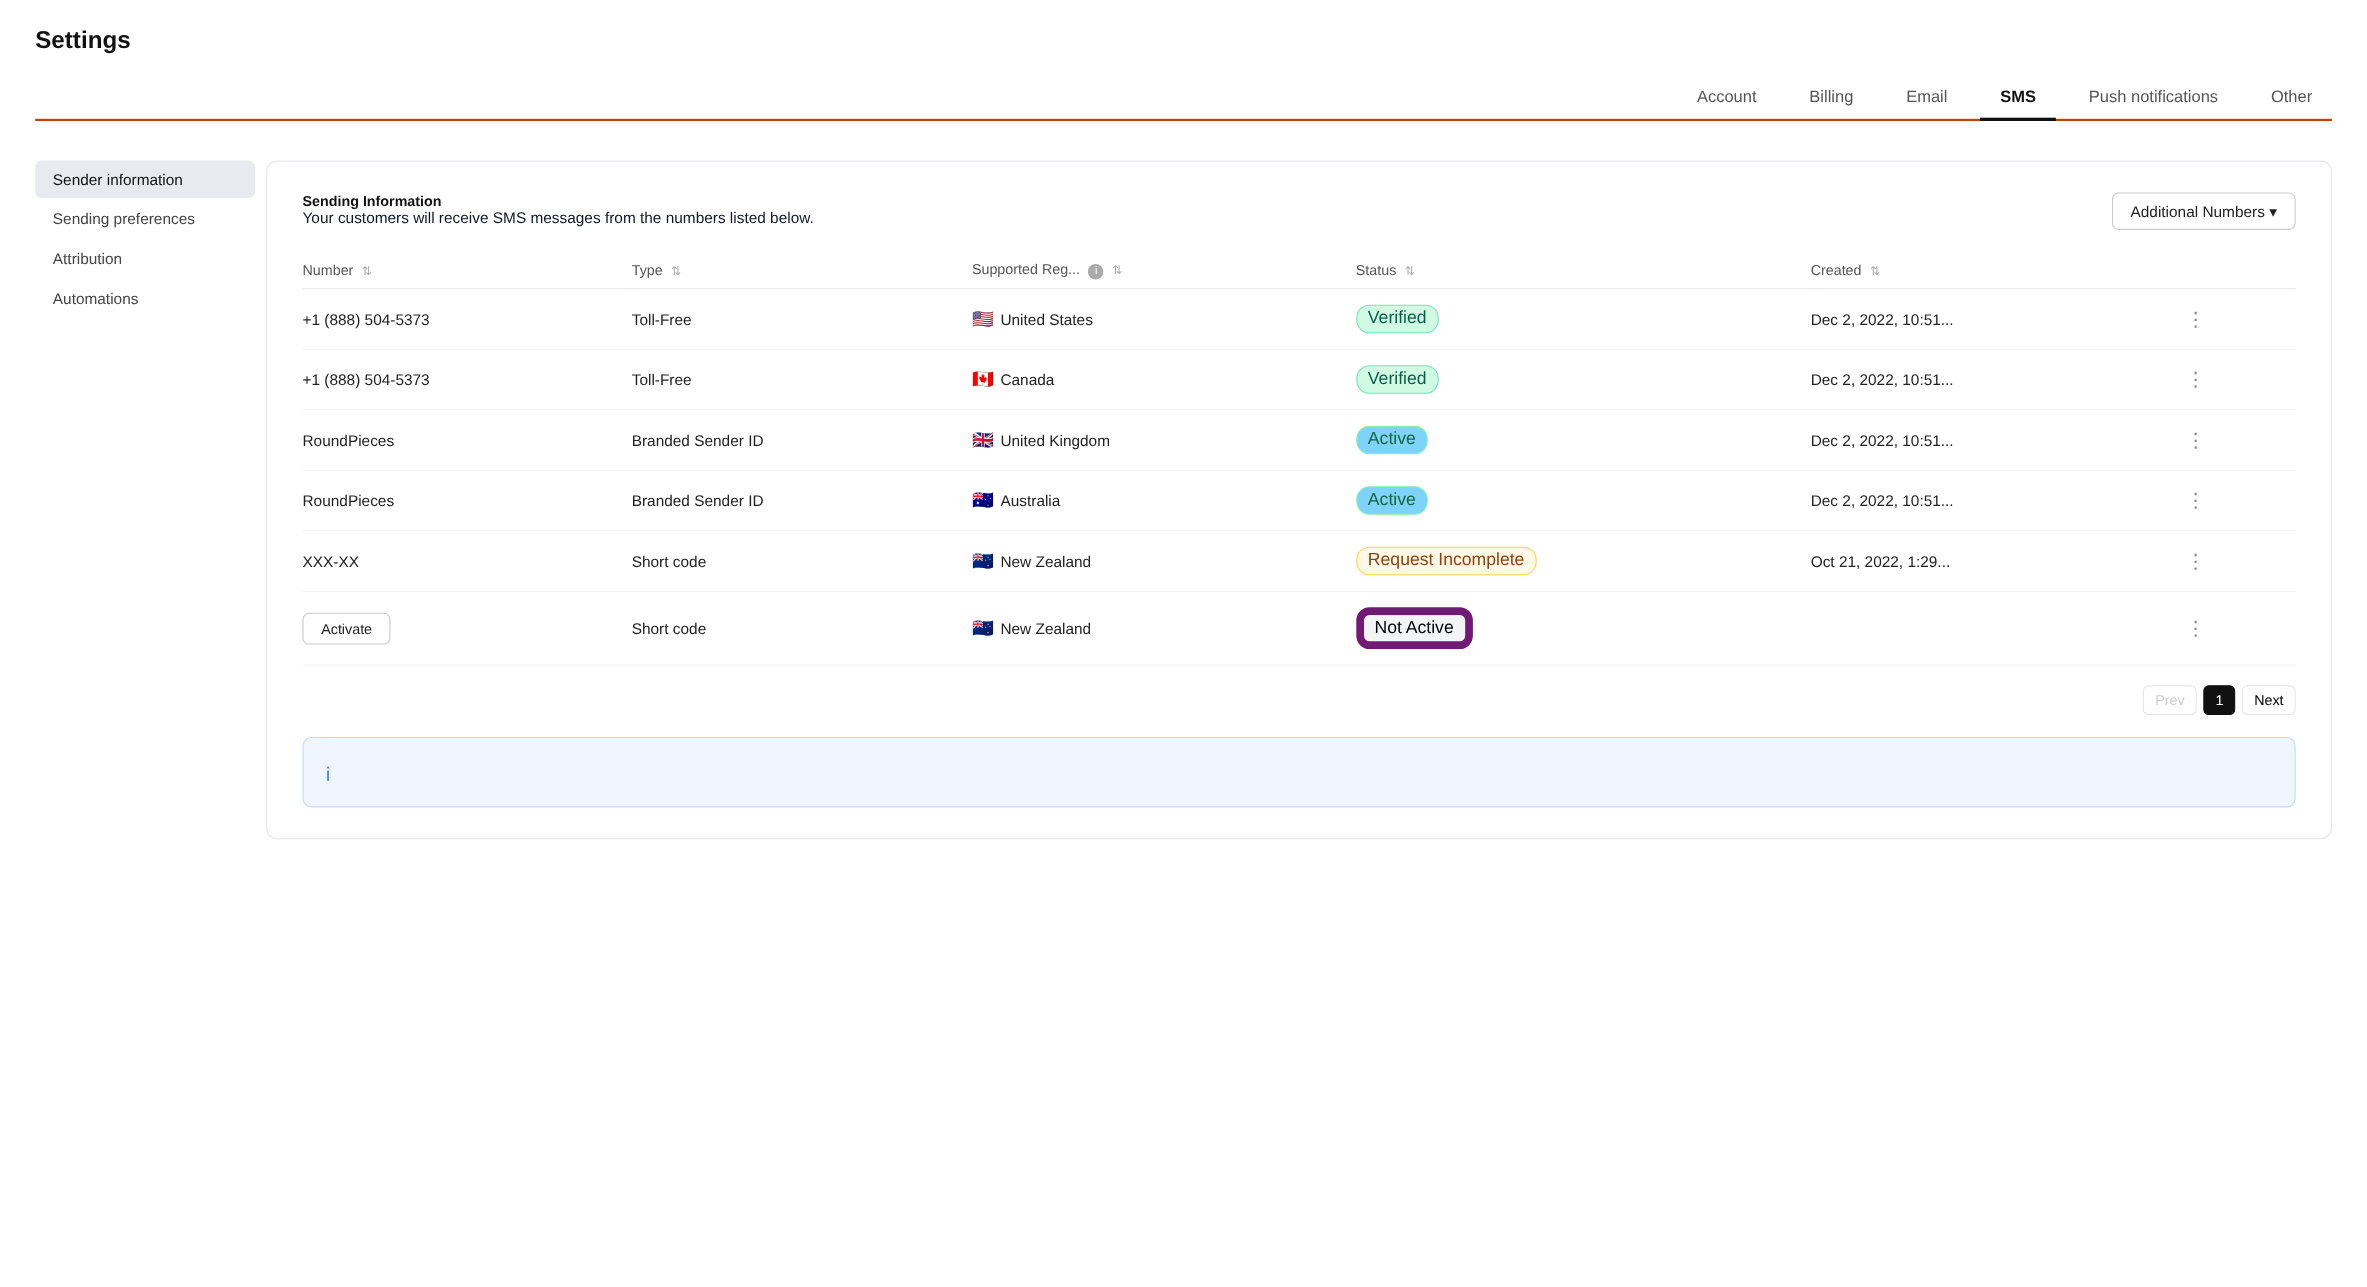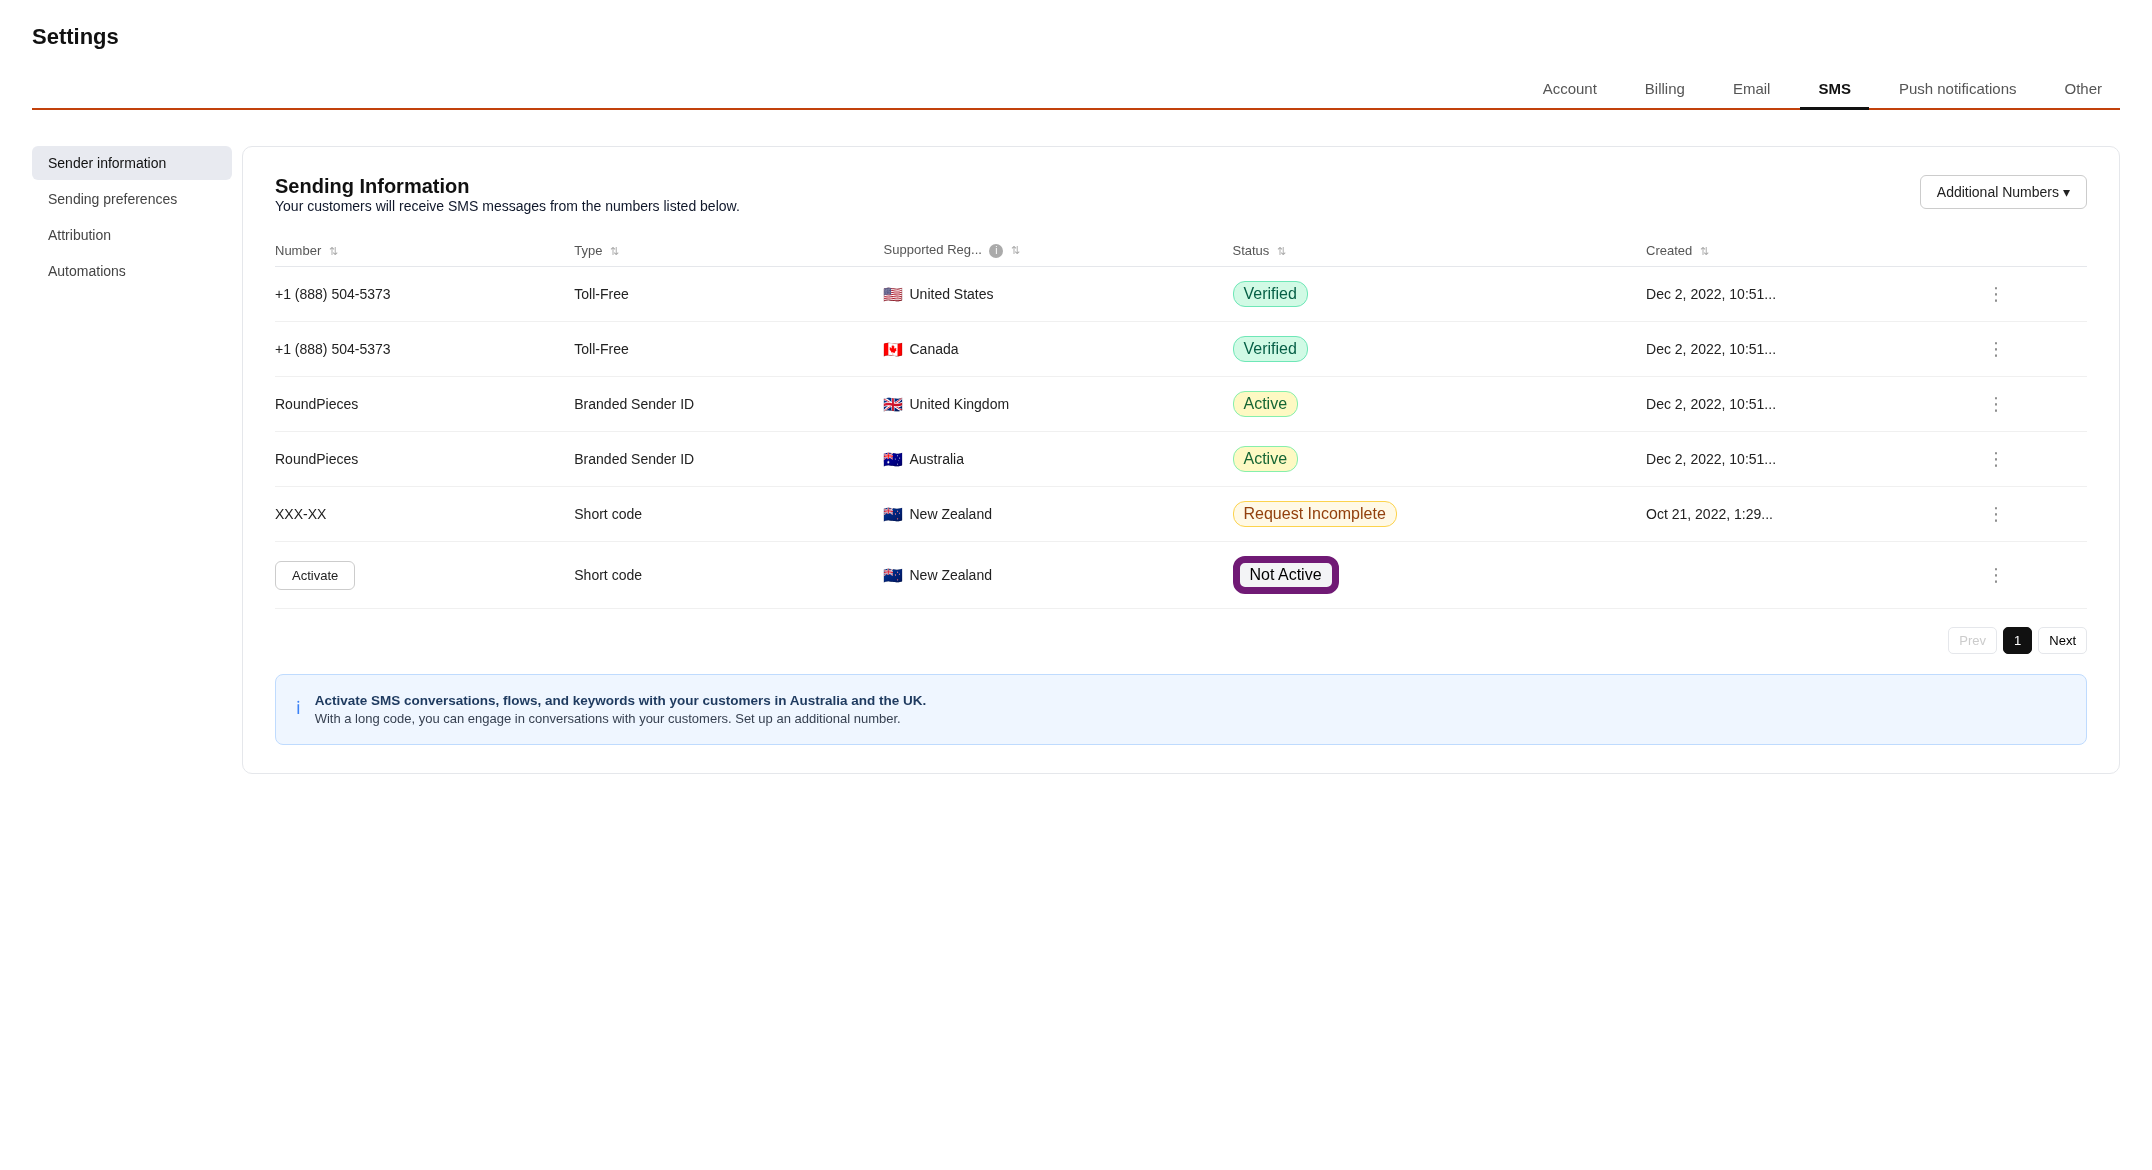--- a/index.html
+++ b/index.html
@@ -18,36 +18,36 @@
     
     .sidebar { width: 200px; flex-shrink: 0; }
     .sidebar-item { padding: 9px 16px; border-radius: 6px; cursor: pointer; color: #444; font-size: 14px; margin-bottom: 2px; }
     .sidebar-item.active { background: #e8eaf0; color: #111; font-weight: 500; }
 
     
     .main-panel { flex: 1; background: #fff; border: 1px solid #e5e7eb; border-radius: 10px; padding: 28px 32px; margin-left: 10px; }
 
     
     .panel-header { display: flex; justify-content: space-between; align-items: flex-start; margin-bottom: 20px; }
-    .panel-title { font-size: 20px; font-weight: 600; color: #111; }
+    .panel-title { font-size: 13px; font-weight: 600; color: #111; }
     .panel-subtitle { font-size: 14px; color: #0f172a; margin-top: 0; }
     .additional-numbers-btn { display: flex; align-items: center; gap: 4px; padding: 8px 16px; border: 1px solid #ccc; border-radius: 6px; cursor: pointer; font-size: 14px; background: #fff; color: #222; }
 
     
     table { width: 100%; border-collapse: collapse; }
     thead th { text-align: left; font-size: 13px; color: #555; font-weight: 500; padding: 8px 12px 8px 0; border-bottom: 1px solid #e5e7eb; }
     thead th .sort-icon { display: inline-block; margin-left: 4px; opacity: 0.5; font-size: 11px; }
     thead th .info-icon { display: inline-block; margin-left: 4px; background: #aaa; color: #fff; border-radius: 50%; width: 14px; height: 14px; font-size: 10px; text-align: center; line-height: 14px; }
     tbody tr { border-bottom: 1px solid #f0f0f0; }
     tbody td { padding: 14px 12px 14px 0; font-size: 14px; color: #222; vertical-align: middle; }
 
     
     .badge { display: inline-block; padding: 3px 10px; border-radius: 12px; font-size: 16px; font-weight: 500; }
     .badge-verified { background: #d1fae5; color: #065f46; border: 1px solid #6ee7b7; }
-    .badge-active { background: #fef9c3; color: #166534; border: 1px solid #86efac; }
+    .badge-active { background: #7dd3fc; color: #166534; border: 1px solid #86efac; }
     .badge-request-incomplete { background: #fff9e6; color: #92400e; border: 1px solid #fcd34d; }
     .badge-not-active { background: #f3f4f6; color: #000000; border: 7px solid #701a75; }
 
     
     .flag { font-size: 16px; margin-right: 6px; vertical-align: middle; }
     .country-cell { display: flex; align-items: center; }
 
     
     .more-btn { background: none; border: none; cursor: pointer; font-size: 18px; color: #888; padding: 2px 8px; border-radius: 4px; }
 
@@ -211,20 +211,16 @@
       </table>
 
       <div class="pagination">
         <button class="page-btn disabled">Prev</button>
         <button class="page-btn current">1</button>
         <button class="page-btn">Next</button>
       </div>
 
       <div class="info-banner">
         <div class="info-banner-icon">ℹ</div>
-        <div class="info-banner-text">
-          <div class="title">Activate SMS conversations, flows, and keywords with your customers in Australia and the UK.</div>
-          <div class="subtitle">With a long code, you can engage in conversations with your customers. Set up an additional number.</div>
-        </div>
       </div>
     </main>
   </div>
 </div>
 
 </body></html>

